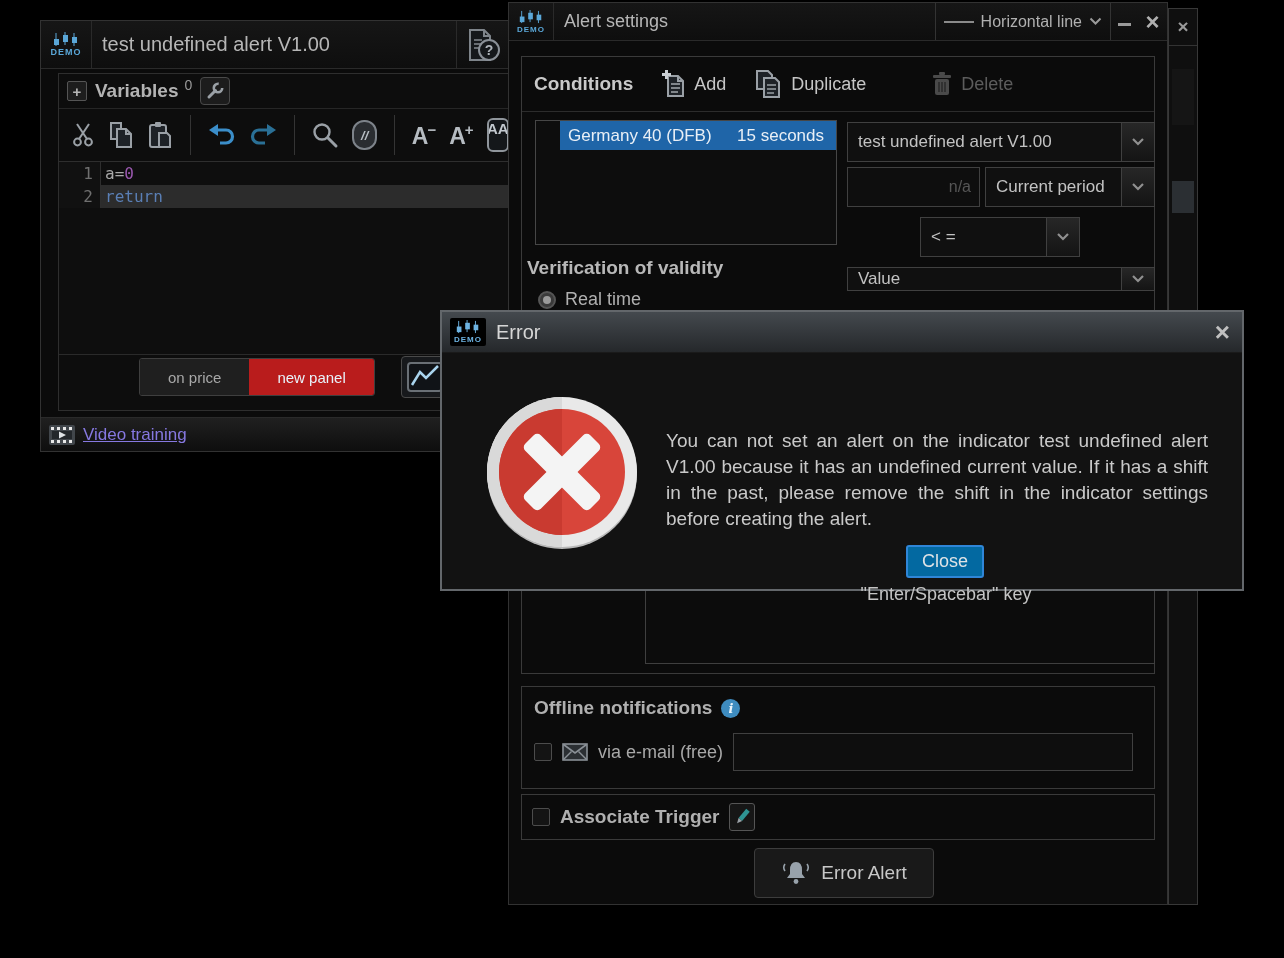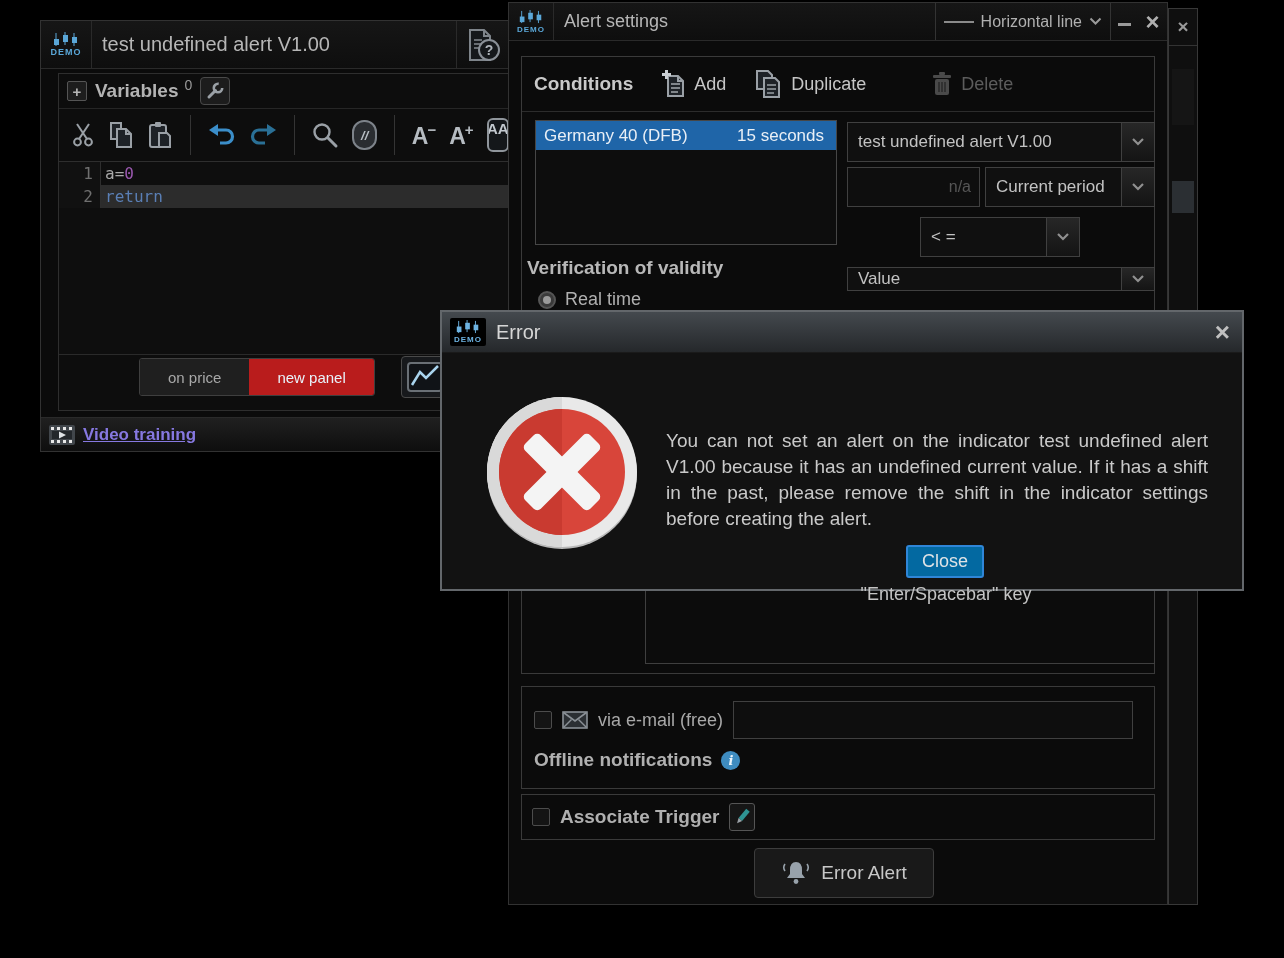--- a/index.html
+++ b/index.html
@@ -38,32 +38,32 @@
   .tok-kw{color:#5a7fb5;}
   .hl{background:#2c2c2c;}
   .btn-seg{position:absolute;left:80px;bottom:14px;display:flex;border:1px solid #3f3f3f;border-radius:3px;overflow:hidden;}
   .seg-btn{height:36px;display:flex;align-items:center;justify-content:center;font-size:15px;padding:0 28px;}
   .seg-off{background:#1f1f1f;color:#a8a8a8;}
   .seg-on{background:#b91c1c;color:#e8f2fa;}
   .chart-btn{position:absolute;right:60px;bottom:12px;width:46px;height:40px;background:#17191c;border:1px solid #4a4a4a;border-radius:4px;
     display:flex;align-items:center;justify-content:center;}
   .video-bar{position:absolute;left:0;right:0;bottom:0;height:33px;border-top:1px solid #2a2a2a;background:linear-gradient(#202020,#0e0e0e);
     display:flex;align-items:center;padding-left:8px;gap:8px;}
-  .video-link{color:#8678e0;text-decoration:underline;font-size:17px;font-weight:bold;}
+  .video-link{color:#8678e0;text-decoration:underline;font-size:17px;}
   
   .at-selector{display:flex;align-items:center;height:100%;border-left:1px solid #333;border-right:1px solid #333;padding:0 8px;gap:7px;}
   .hline{width:30px;height:2px;background:#8a8a8a;}
   .sel-lbl{font-size:16px;color:#b0b0b0;white-space:nowrap;}
   .groupbox{position:absolute;border:1px solid #3a3a3a;box-sizing:border-box;background:#0b0b0b;}
   .gb-header{font-size:19px;font-weight:bold;color:#c9c9c9;}
   .cond-head{display:flex;align-items:center;height:54px;padding-left:12px;gap:28px;border-bottom:1px solid #2c2c2c;}
   .icon-btn{display:flex;align-items:center;gap:7px;font-size:18px;color:#c6c6c6;}
   .icon-btn.disabled{color:#5c5c5c;}
   .cond-list{position:absolute;left:13px;top:63px;width:302px;height:125px;background:#0d0d0d;border:1px solid #464646;box-sizing:border-box;}
-  .cond-row{display:flex;align-items:center;height:29px;background:#1f65a8;color:#e9eff6;font-size:17px;padding:0 8px;}
+  .cond-row{display:flex;align-items:center;height:29px;background:#1f65a8;color:#e9eff6;font-size:17px;padding:0 8px;margin-left:24px;}
   .cond-row .tf{margin-left:auto;padding-right:4px;}
   .dd{position:absolute;background:#101010;border:1px solid #404040;display:flex;align-items:stretch;box-sizing:border-box;}
   .dd .lbl{flex:1;display:flex;align-items:center;padding:0 10px;font-size:17px;color:#c2c2c2;white-space:nowrap;overflow:hidden;}
   .dd .btn{width:32px;border-left:1px solid #404040;background:linear-gradient(#272727,#141414);display:flex;align-items:center;justify-content:center;}
   .tinput{position:absolute;background:#0e0e0e;border:1px solid #404040;color:#c2c2c2;font-size:16px;padding:0 8px;box-sizing:border-box;
     font-family:"Liberation Sans",sans-serif;outline:none;}
   .tinput.na{text-align:right;}
   .tinput.na::placeholder{color:#565656;}
   .radio{width:14px;height:14px;border-radius:50%;background:#3a3a3a;border:2px solid #555;position:relative;}
   .radio::after{content:"";position:absolute;left:3px;top:3px;width:8px;height:8px;border-radius:50%;background:#9a9a9a;}
@@ -353,34 +353,34 @@
           <svg width="14" height="10" viewBox="0 0 14 10">
               <path d="M2 2 l5 5 5-5" fill="none" stroke="#909090" stroke-width="2.2"></path>
             </svg>
         </span>
       </div>
 
       <div class="abs" style="left:123px;top:445px;width:510px;height:162px;border:1px solid #3f3f3f;background:#0c0c0c;box-sizing:border-box;"></div>
     </div>
 
     <div class="groupbox" style="left:12px;top:683px;width:634px;height:103px;">
+      <div style="display:flex;align-items:center;gap:9px;padding:10px 0 0 12px;">
+        <span class="gb-header" style="color:#b0b0b0;">Offline notifications</span>
+        <span class="info-i">i</span>
+      </div>
       <div style="display:flex;align-items:center;gap:10px;padding:14px 0 0 12px;">
         <span class="cb"></span>
         <svg width="26" height="18" viewBox="0 0 26 18">
           <rect x="1" y="1" width="24" height="16" fill="#2b2f33" stroke="#8a9096" stroke-width="1.6"></rect>
           <polyline points="1.5,1.5 13,10 24.5,1.5" fill="none" stroke="#8a9096" stroke-width="1.6"></polyline>
           <line x1="1.5" y1="16.5" x2="9.5" y2="8.5" stroke="#8a9096" stroke-width="1.4"></line>
           <line x1="24.5" y1="16.5" x2="16.5" y2="8.5" stroke="#8a9096" stroke-width="1.4"></line>
         </svg>
         <span style="font-size:18px;color:#a8a8a8;">via e-mail (free)</span>
         <input class="tinput" style="position: static; width: 400px; height: 38px;" value="">
-      </div>
-      <div style="display:flex;align-items:center;gap:9px;padding:10px 0 0 12px;">
-        <span class="gb-header" style="color:#b0b0b0;">Offline notifications</span>
-        <span class="info-i">i</span>
       </div>
     </div>
 
     <div class="groupbox" style="left:12px;top:791px;width:634px;height:46px;display:flex;align-items:center;gap:10px;padding-left:10px;">
       <span class="cb"></span>
       <span class="gb-header" style="color:#b0b0b0;">Associate Trigger</span>
       <span class="pencil-box">
         <svg width="16" height="18" viewBox="0 0 16 18">
           <g transform="rotate(40 8 9)">
             <rect x="6" y="0" width="4.6" height="12" fill="#2e9494"></rect>

